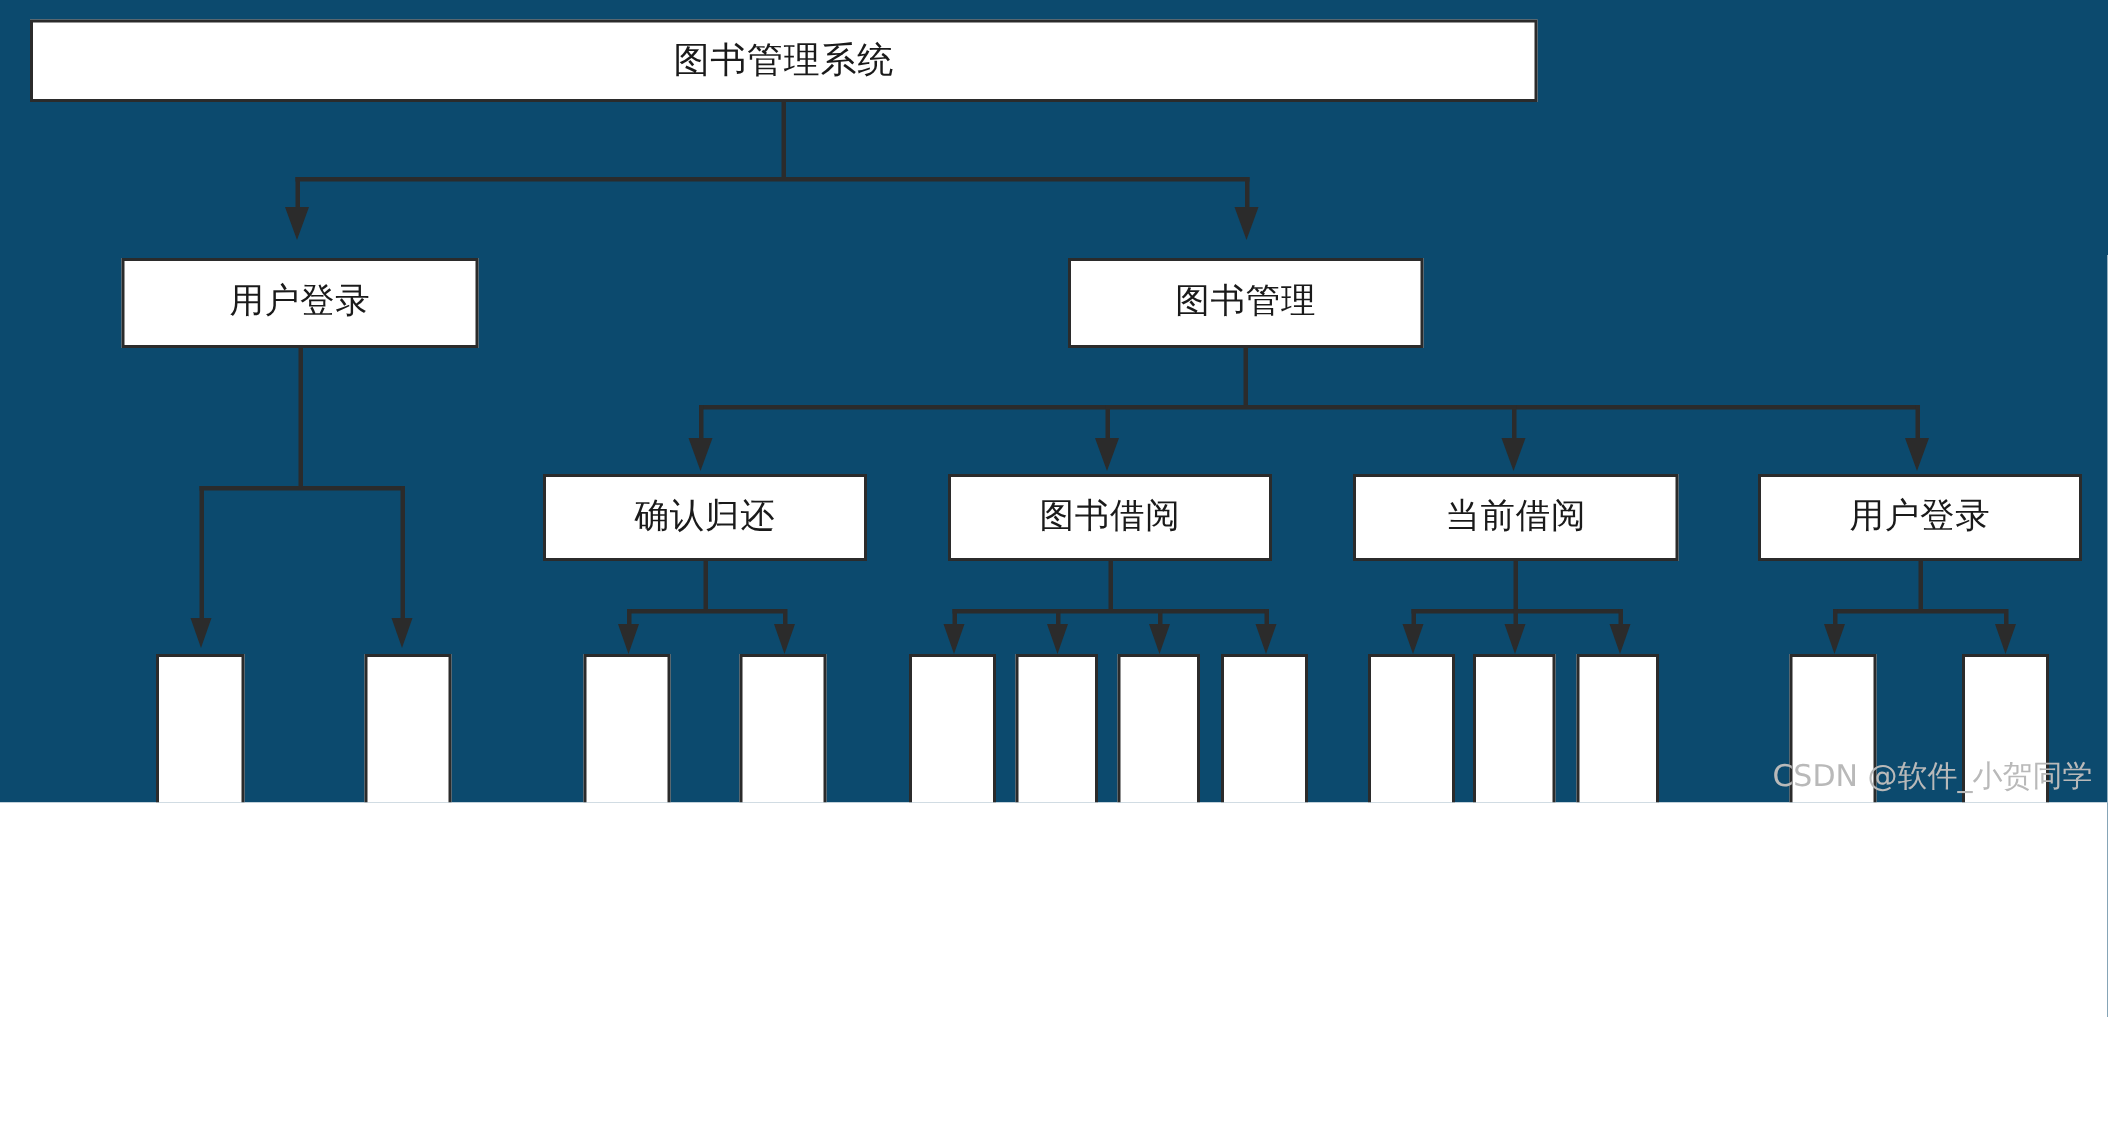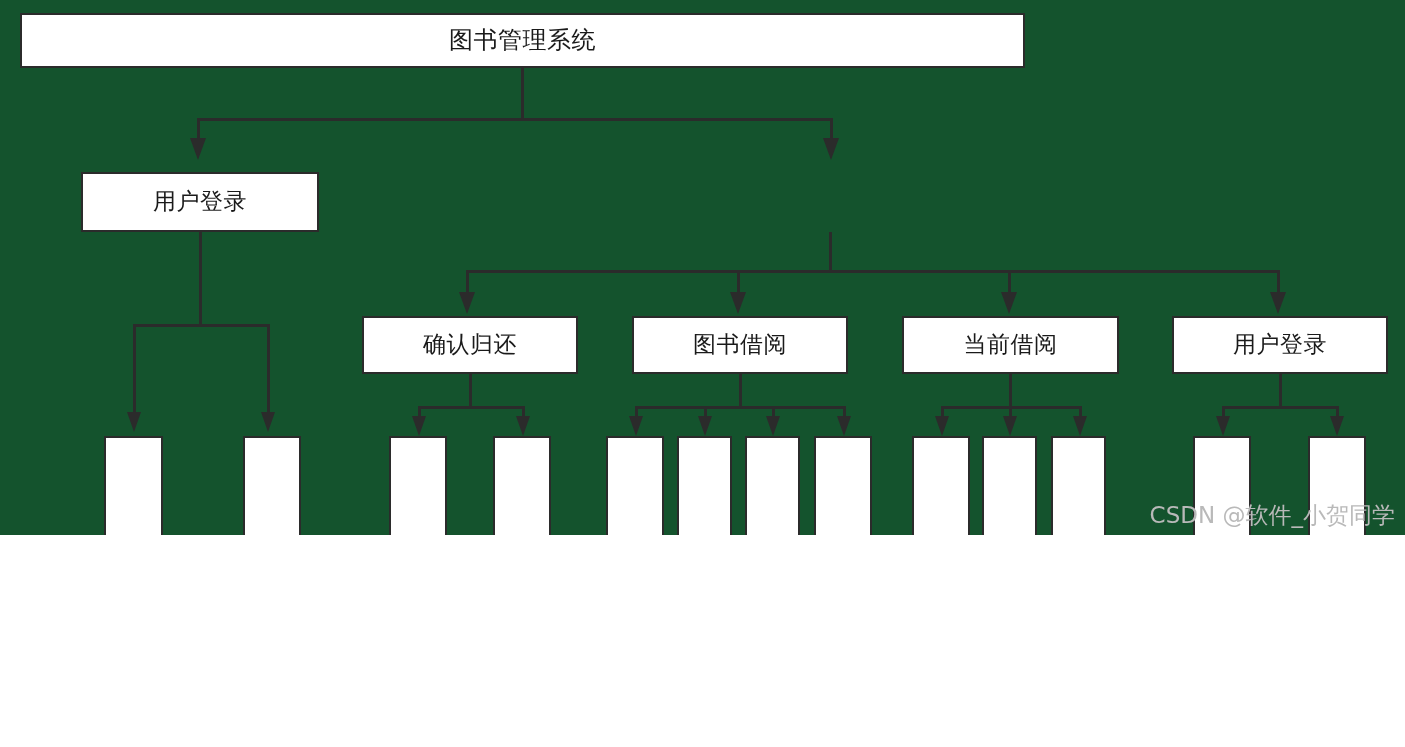--- a/index.html
+++ b/index.html
@@ -8,21 +8,21 @@
     padding: 0;
     background: #ffffff;
   }
   body {
     font-family: "DejaVu Sans", "Liberation Sans", sans-serif;
   }
   #canvas {
     position: relative;
     width: 1405px;
     height: 535px;
-    background: #14532d;
+    background: #0c4a6e;
     overflow: hidden;
     text-decoration: underline;
   }
   
   .node {
     position: absolute;
     box-sizing: border-box;
     background: #ffffff;
     border: 2.5px solid #2b2b2b;
     display: flex;
@@ -76,21 +76,21 @@
   .arrow.small {
     border-left-width: 7px;
     border-right-width: 7px;
     border-top-width: 20px;
   }
   
   #watermark {
     position: absolute;
     right: 10px;
     bottom: 4px;
-    font-size: 23px;
+    font-size: 20px;
     color: #b9b9b9;
     font-family: "DejaVu Sans", "Liberation Sans", sans-serif;
     white-space: nowrap;
     user-select: none;
   }
 </style>
 </head>
 <body>
 
 <div id="canvas">
@@ -103,20 +103,23 @@
   <div class="ln h" style="left:197px; top:118px; width:636px; height:2.5px;"></div>
   <div class="ln v" style="left:197px; top:118px; width:2.5px; height:22px;"></div>
   <div class="ln v" style="left:830px; top:118px; width:2.5px; height:22px;"></div>
   <div class="arrow" style="left:190px; top:138px;"></div>
   <div class="arrow" style="left:823px; top:138px;"></div>
 
   <div class="node horiz" style="left:81px; top:172px; width:238px; height:60px;">
     <span class="label">用户登录</span>
   </div>
 
+  <div class="node horiz" style="left:712px; top:172px; width:237px; height:60px;">
+    <span class="label">图书管理</span>
+  </div>
 
   <div class="ln v" style="left:199px; top:232px; width:2.5px; height:94px;"></div>
   <div class="ln h" style="left:133px; top:324px; width:136px; height:2.5px;"></div>
   <div class="ln v" style="left:133px; top:324px; width:2.5px; height:90px;"></div>
   <div class="ln v" style="left:267px; top:324px; width:2.5px; height:90px;"></div>
   <div class="arrow small" style="left:127px; top:412px;"></div>
   <div class="arrow small" style="left:261px; top:412px;"></div>
 
   <div class="ln v" style="left:829px; top:232px; width:2.5px; height:40px;"></div>
   <div class="ln h" style="left:466px; top:270px; width:814px; height:2.5px;"></div>

